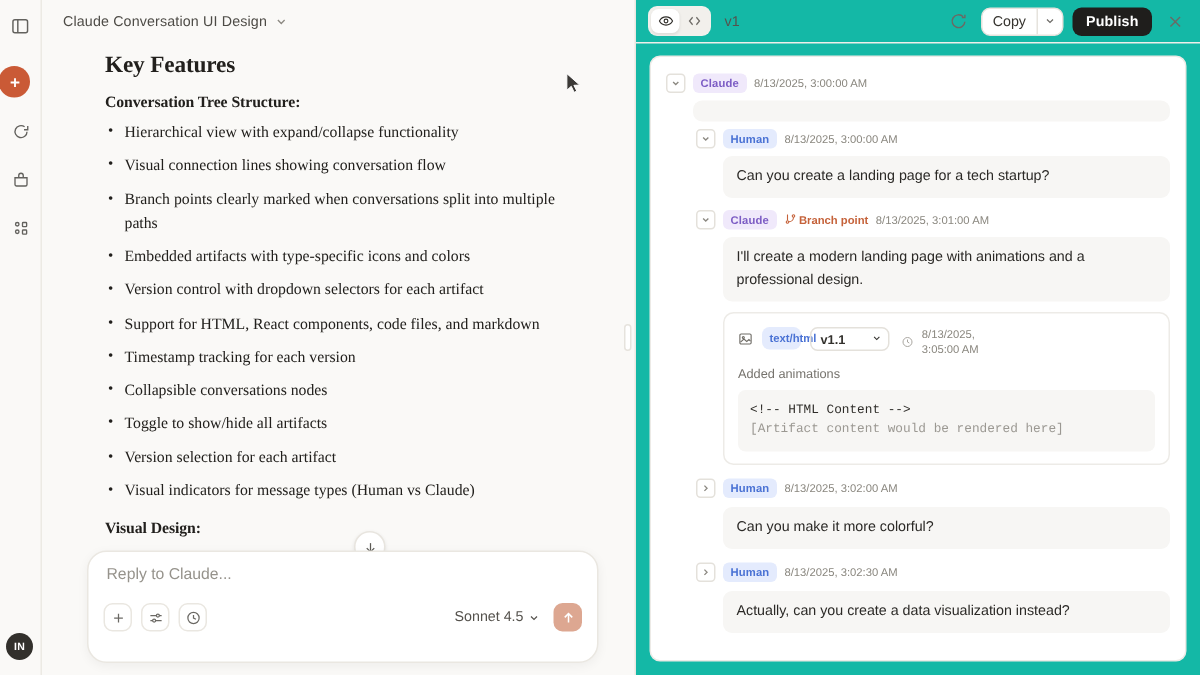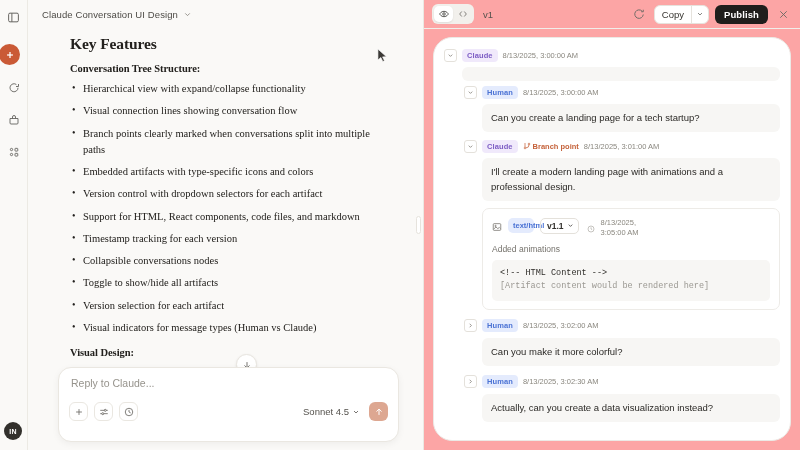--- a/index.html
+++ b/index.html
@@ -129,21 +129,21 @@
     border-right: 1px solid #ebe8e2;
   }
   .grip {
     position: absolute; top: 216px; left: 3px;
     width: 5px; height: 18px; border-radius: 3px;
     background: #fff; border: 1px solid #e6e3dd;
   }
 
   
   .art-pane {
-    flex: 1 1 auto; height: 450px; background: #fca5a5;
+    flex: 1 1 auto; height: 450px; background: #14b8a6;
     display: flex; flex-direction: column;
   }
   .art-header {
     height: 29px; flex: 0 0 29px;
     display: flex; align-items: center;
     padding: 0 8px 0 8px; gap: 6px;
     border-bottom: 1px solid #f0eeea;
   }
   .view-toggle {
     display: flex; background: #f2f0ec; border-radius: 6px; padding: 2px;
@@ -172,21 +172,21 @@
   }
   .copy-div { width: 1px; height: 100%; background: #e6e3dd; }
   .copy-chev { padding: 0 4px; display: flex; align-items: center; color: #6b6964; cursor: pointer; }
   .publish {
     background: #1f1e1c; color: #fff; font-size: 9.5px; font-weight: bold;
     border-radius: 6px; padding: 4px 9px; cursor: pointer; letter-spacing: .1px;
   }
 
   .art-body { flex: 1 1 auto; padding: 8px 9px 0 9px; overflow: hidden; }
   .conv-card {
-    border: 1px solid #eceae6; border-radius: 19px;
+    border: 1px solid #eceae6; border-radius: 7px;
     height: 404px; background: #fff; padding: 9px 10px 0 10px;
     overflow: hidden;
   }
 
   .msg { margin-bottom: 3px; }
   .msg-head { display: flex; align-items: center; gap: 5px; height: 16px; }
   .toggle-box {
     width: 13px; height: 13px; border: 1px solid #e4e1db; border-radius: 3px;
     display: flex; align-items: center; justify-content: center;
     color: #8b8881; background: #fff; cursor: pointer; flex: 0 0 13px;
@@ -220,21 +220,21 @@
   .art-name {
     font-size: 9.5px; font-weight: bold; color: #22201d;
     line-height: 1.35; width: 88px; flex: 0 0 auto;
   }
   .mime {
     background: #e4ebfd; color: #4a72d4; font-size: 7.5px; font-weight: bold;
     border-radius: 5px; padding: 3px 5px; line-height: 1.25;
     width: 26px; text-align: center; flex: 0 0 auto; margin-top: 1px;
   }
   .ver-sel {
-    display: flex; align-items: center; gap: 3px;
+    display: flex; align-items: center; gap: 17px;
     border: 1px solid #e4e1db; border-radius: 5px;
     padding: 2px 4px 2px 6px; font-size: 8.5px; font-weight: bold;
     color: #33312d; cursor: pointer; flex: 0 0 auto; margin-top: 1px;
   }
   .clock { color: #a9a6a0; margin: 2px 0 0 2px; flex: 0 0 auto; }
   .art-ts { font-size: 7.5px; color: #8a877f; line-height: 1.3; width: 48px; margin-top: 1px; }
   .art-note { font-size: 8.5px; color: #75726c; margin: 7px 0 6px 0; }
   .code-box {
     background: #f7f6f4; border-radius: 5px; padding: 7px 8px;
     font-family: "Liberation Mono", monospace; font-size: 8.5px; line-height: 1.55;

